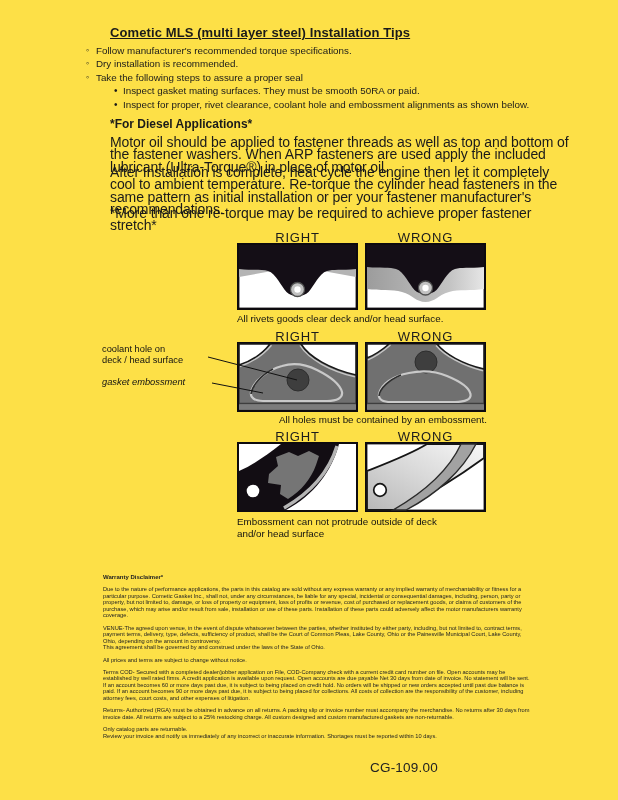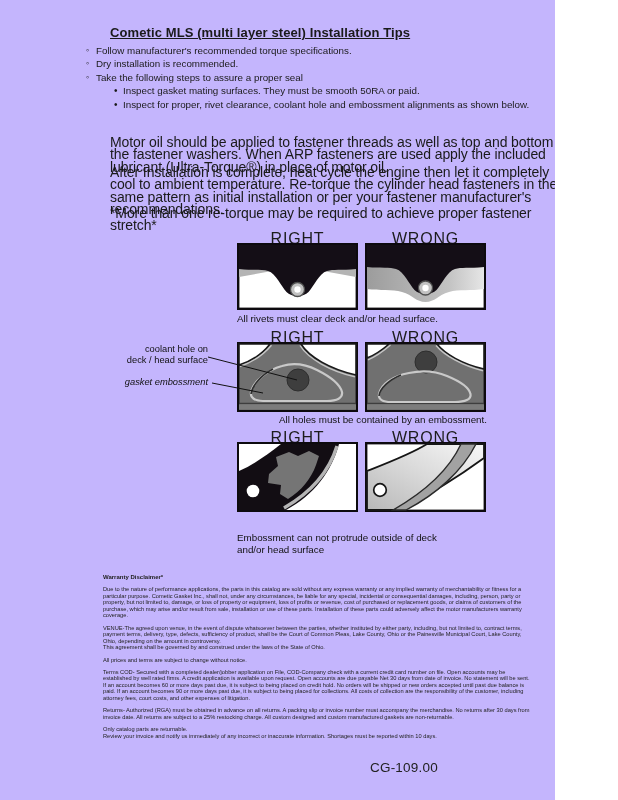--- a/index.html
+++ b/index.html
@@ -1,39 +1,39 @@
 <!DOCTYPE html>
 <html><head>
 <meta charset="utf-8">
 <style>
   html,body{margin:0;padding:0;background:#fff;}
   .page{
-    position:relative;width:555px;height:800px;background:#c4b5fd;
+    position:relative;width:618px;height:800px;background:#fde047;
     font-family:"Liberation Sans",sans-serif;color:#1a1a1a;overflow:hidden;
   }
   .abs{position:absolute;}
   .title{
     left:110px;top:25px;font-size:13px;font-weight:bold;
     text-decoration:underline;letter-spacing:0.1px;white-space:nowrap;
   }
   .tips{left:86px;top:44px;width:480px;font-size:9.8px;line-height:13.4px;}
   .tip-row{display:flex;}
   .tip-bullet{width:10px;font-size:9px;text-align:left;flex:0 0 auto;}
   .tip-sub{margin-left:28px;}
   .tip-sub .tip-bullet{width:9px;font-size:10px;}
   .diesel-heading{left:110px;top:117px;font-size:12px;font-weight:bold;}
   .body-par{width:462px;font-size:14px;line-height:12.3px;letter-spacing:-0.1px;}
   .p1{left:110px;top:136px;}
   .p2{left:110px;top:166px;}
   .p3{left:110px;top:207px;}
-  .rw-label{font-size:16px;letter-spacing:0.8px;text-align:center;width:121px;color:#1c1c1c;}
+  .rw-label{font-size:13px;letter-spacing:0.8px;text-align:center;width:121px;color:#1c1c1c;}
   .panel{position:absolute;width:121px;display:block;}
   .caption{font-size:9.8px;line-height:11.5px;color:#111;}
   .pre{white-space:pre-line;}
-  .pointer-labels{left:102px;top:344px;width:106px;text-align:right;font-size:9.3px;line-height:10.6px;color:#111;}
+  .pointer-labels{left:102px;top:344px;width:106px;text-align:left;font-size:9.3px;line-height:10.6px;color:#111;}
   .pointer-labels .second{margin-top:12px;font-style:italic;}
   .disclaimer{left:103px;top:574px;width:427px;font-size:5.7px;line-height:6.45px;color:#222;}
   .disclaimer h4{margin:0 0 6px 0;font-size:6px;}
   .disclaimer p{margin:0 0 6px 0;white-space:pre-line;}
   .code{left:370px;top:760px;font-size:13.5px;letter-spacing:0.2px;color:#222;}
   svg{display:block;}
 </style>
 </head>
 <body>
 
@@ -57,20 +57,21 @@
     <div class="tip-row tip-sub">
       <span class="tip-bullet">•</span>
       <span>Inspect gasket mating surfaces.  They must be smooth 50RA or paid.</span>
     </div>
     <div class="tip-row tip-sub">
       <span class="tip-bullet">•</span>
       <span>Inspect for proper, rivet clearance, coolant hole and embossment alignments as shown below.</span>
     </div>
   </div>
 
+  <div class="abs diesel-heading">*For Diesel Applications*</div>
   <div class="abs body-par p1">Motor oil should be applied to fastener threads as well as top and bottom of the fastener washers. When ARP fasteners are used apply the included lubricant (Ultra-Torque®) in place of motor oil.</div>
   <div class="abs body-par p3">*More than one re-torque may be required to achieve proper fastener stretch*</div>
   <div class="abs body-par p2">After Installation is complete, heat cycle the engine then let it completely cool to ambient temperature. Re-torque the cylinder head fasteners in the same pattern as initial installation or per your fastener manufacturer's recommendations.</div>
 
   <div class="abs rw-label" style="left:237px;top:230px">RIGHT</div>
   <div class="abs rw-label" style="left:365px;top:230px">WRONG</div>
 
   <svg class="panel" style="left:237px;top:243px" width="121" height="67" viewBox="0 0 121 67">
     <rect x="1.2" y="1.2" width="118.6" height="64.6" fill="#ffffff" stroke="#0d0a0e" stroke-width="2.4"></rect>
     <polygon points="2,26 46,26 2,34" fill="#b4b4b4"></polygon>
@@ -88,21 +89,21 @@
           <stop offset="1" stop-color="#e6e6e6"></stop>
       </linearGradient>
     </defs>
     <rect x="1.2" y="1.2" width="118.6" height="64.6" fill="#ffffff" stroke="#0d0a0e" stroke-width="2.4"></rect>
     <path d="M2,24 H119 V46 C106,48 94,46 84,49 C73,52 70,59 60.5,59 C51,59 48,52 37,49 C27,46 15,48 2,46 Z" fill="url(#deckG1)"></path>
     <path d="M2,2 H119 V24 C104,25.5 96,24 90,26 C82,28.5 77,41 71.5,47 C66.5,52.5 54.5,52.5 49.5,47 C44,41 39,28.5 31,26 C25,24 17,25.5 2,24 Z" fill="#140e16"></path>
     <circle cx="60.5" cy="45" r="7" fill="#c2c2c2" stroke="#4f4f4f" stroke-width="1.3"></circle>
     <circle cx="60.5" cy="45" r="3.2" fill="#ffffff"></circle>
   </svg>
 
-  <div class="abs caption" style="left:237px;top:313px;width:300px">All rivets must clear deck and/or head surface.</div>
+  <div class="abs caption" style="left:237px;top:313px;width:300px">All rivets goods clear deck and/or head surface.</div>
 
   <div class="abs rw-label" style="left:237px;top:329px">RIGHT</div>
   <div class="abs rw-label" style="left:365px;top:329px">WRONG</div>
 
   <div class="abs pointer-labels">
     <div>coolant hole on</div>
     <div>deck / head surface</div>
     <div class="second">gasket embossment</div>
   </div>
 
@@ -159,21 +160,21 @@
           <stop offset="0.5" stop-color="#d9d9d9"></stop>
           <stop offset="1" stop-color="#f7f7f7"></stop>
       </linearGradient>
     </defs>
     <rect x="1.2" y="1.2" width="118.6" height="67.6" fill="#ffffff" stroke="#0d0a0e" stroke-width="2.4"></rect>
     <path d="M2,29 C25,20 46,12 62,2 L119,2 V16 C93,35 62,54 34,68 L2,68 Z" fill="url(#bandG3)" stroke="#151515" stroke-width="1.8"></path>
     <path d="M96,2 H111 C97,30 70,53 41,68 H28 C56,52 83,30 96,2 Z" fill="#a2a2a2" stroke="#2a2a2a" stroke-width="1.4"></path>
     <circle cx="15" cy="48" r="6.3" fill="#ffffff" stroke="#151515" stroke-width="1.7"></circle>
   </svg>
 
-  <div class="abs caption pre" style="left:237px;top:532px;width:260px">Embossment can not protrude outside of deck
+  <div class="abs caption pre" style="left:237px;top:516px;width:260px">Embossment can not protrude outside of deck
 and/or head surface</div>
 
   <div class="abs disclaimer">
     <h4>Warranty Disclaimer*</h4>
     <p>Due to the nature of performance applications, the parts in this catalog are sold without any express warranty or any implied warranty of merchantability or fitness for a particular purpose.  Cometic Gasket Inc., shall not, under any circumstances, be liable for any special, incidental or consequential damages, including, person, party or property, but not limited to, damage, or loss of property or equipment, loss of profits or revenue, cost of purchased or replacement goods, or claims of customers of the purchase, which may arise and/or result from sale, installation or use of these parts.  Installation of these parts could adversely affect the motor manufacturers warranty coverage.</p>
     <p>VENUE-The agreed upon venue, in the event of dispute whatsoever between the parties, whether instituted by either party, including, but not limited to, contract terms, payment terms, delivery, type, defects, sufficiency of product, shall be the Court of Common Pleas, Lake County, Ohio or the Painesville Municipal Court, Lake County, Ohio, depending on the amount in controversy.
 This agreement shall be governed by and construed under the laws of the State of Ohio.</p>
     <p>All prices and terms are subject to change without notice.</p>
     <p>Terms COD- Secured with a completed dealer/jobber application on File, COD-Company check with a current credit card number on file.  Open accounts may be established by well rated firms.  A credit application is available upon request.  Open accounts are due payable Net 30 days from date of invoice.  No statement will be sent.  If an account becomes 60 or more days past due, it is subject to being placed on credit hold.  No orders will be shipped or new orders accepted until past due balance is paid.  If an account becomes 90 or more days past due, it is subject to being placed for collections.  All costs of collection are the responsibility of the customer, including attorney fees, court costs, and other expenses of litigation.</p>
     <p>Returns- Authorized (RGA) must be obtained in advance on all returns.  A packing slip or invoice number must accompany the merchandise.  No returns after 30 days from invoice date.  All returns are subject to a 25% restocking charge.  All custom designed and custom manufactured gaskets are non-returnable.</p>

